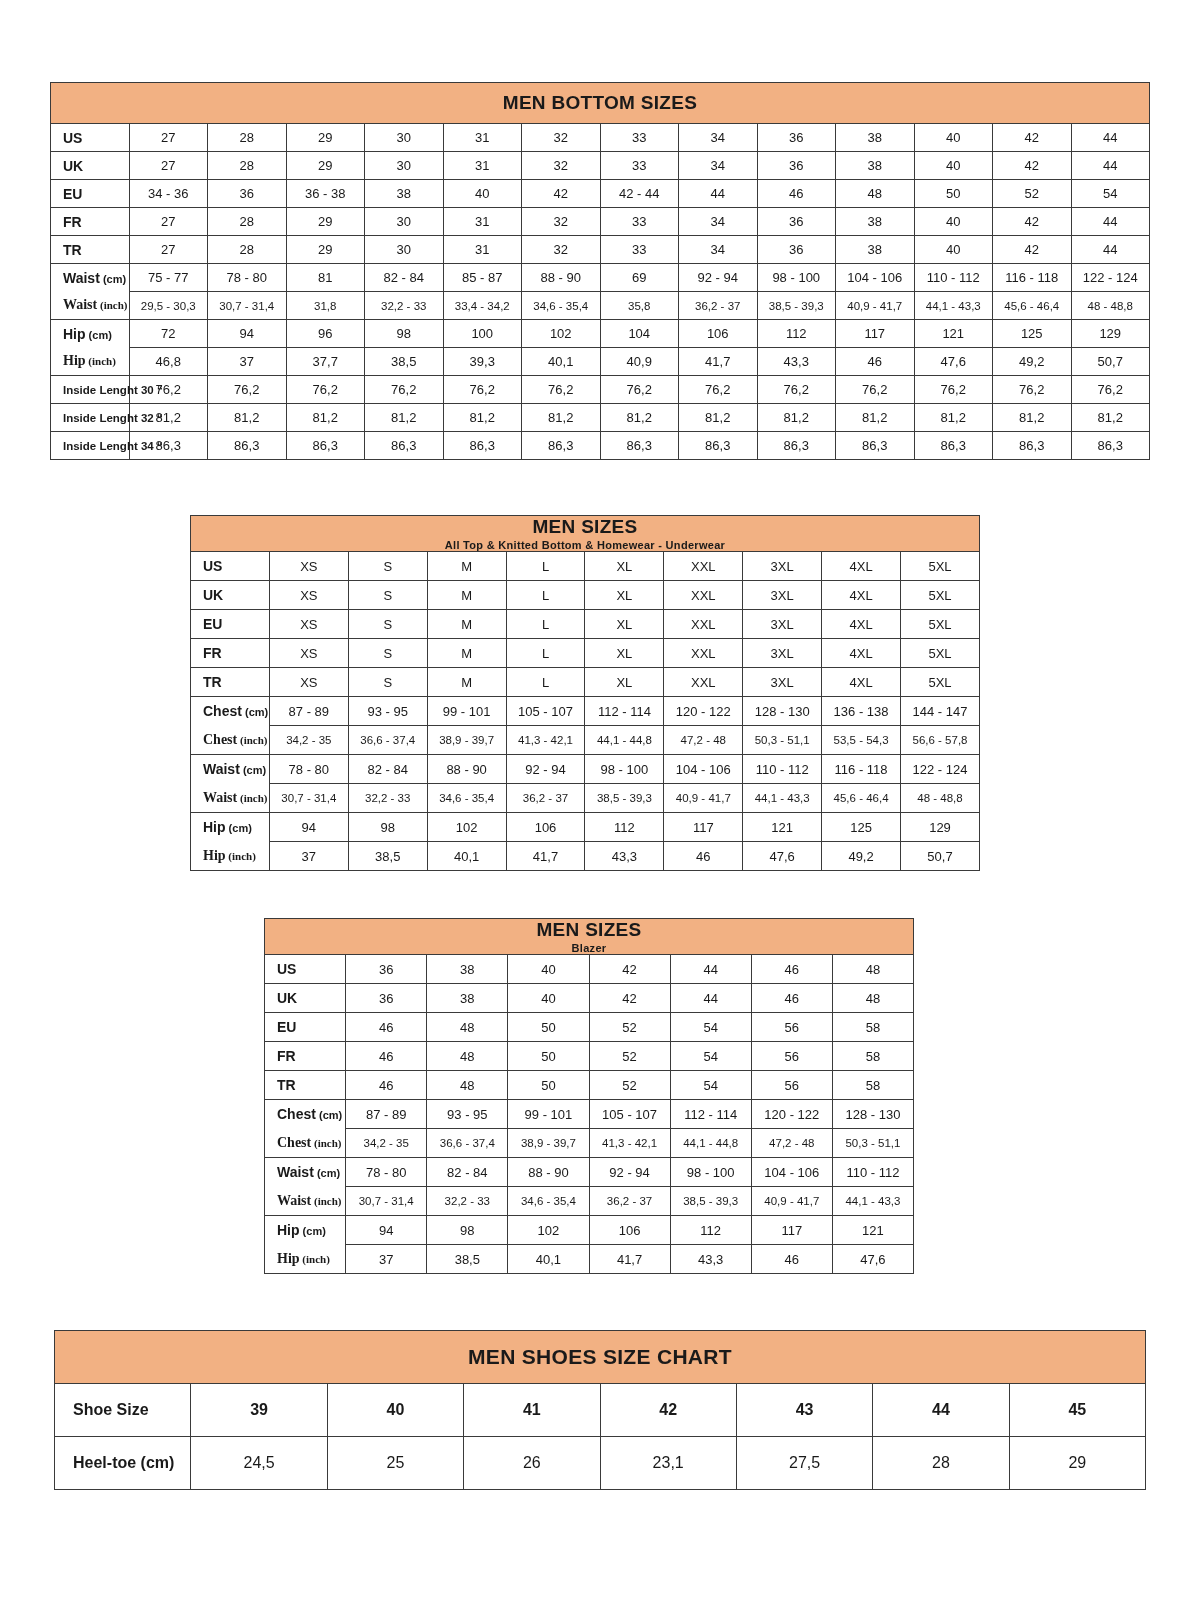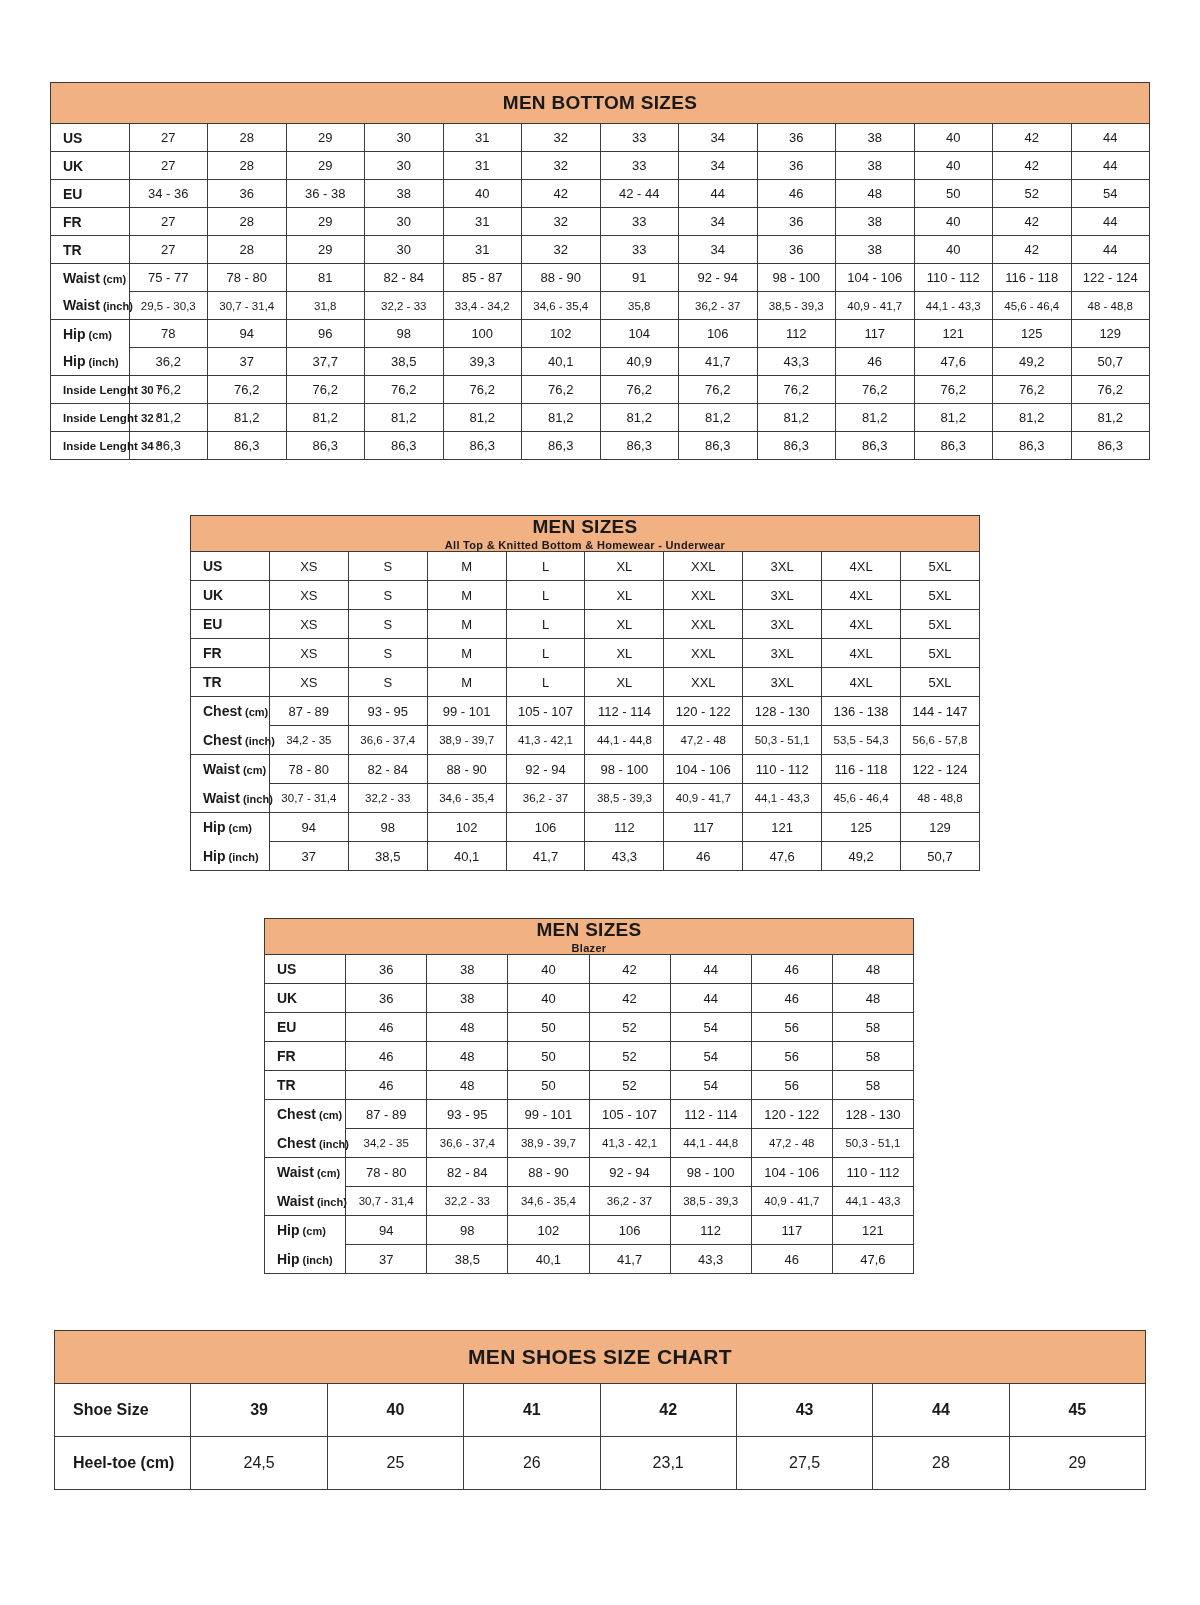--- a/index.html
+++ b/index.html
@@ -56,21 +56,21 @@
     font-size: 14px;
   }
   .rowhead .unit {
     font-weight: bold;
     font-size: 11px;
   }
   .small {
     font-size: 11.5px;
   }
   .nb-bottom { border-bottom: none; }
-  .nb-top { border-top: none; }
+  .nb-top { border-top: none; font-family: Liberation Serif, serif; }
 
   
   #t-bottom-wrap {
     position: absolute;
     left: 50px;
     top: 82px;
     width: 1100px;
   }
   #t-bottom { width: 1100px; }
   #t-bottom .rowhead { width: 160px; }
@@ -202,21 +202,21 @@
             <td>44</td>
           </tr>
           <tr>
             <td class="rowhead nb-bottom">Waist<span class="unit"> (cm)</span></td>
             <td>75 - 77</td>
             <td>78 - 80</td>
             <td>81</td>
             <td>82 - 84</td>
             <td>85 - 87</td>
             <td>88 - 90</td>
-            <td>91</td>
+            <td>69</td>
             <td>92 - 94</td>
             <td>98 - 100</td>
             <td>104 - 106</td>
             <td>110 - 112</td>
             <td>116 - 118</td>
             <td>122 - 124</td>
           </tr>
           <tr>
             <td class="rowhead nb-top">Waist<span class="unit"> (inch)</span></td>
             <td class="small">29,5 - 30,3</td>
@@ -228,37 +228,37 @@
             <td class="small">35,8</td>
             <td class="small">36,2 - 37</td>
             <td class="small">38,5 - 39,3</td>
             <td class="small">40,9 - 41,7</td>
             <td class="small">44,1 - 43,3</td>
             <td class="small">45,6 - 46,4</td>
             <td class="small">48 - 48,8</td>
           </tr>
           <tr>
             <td class="rowhead nb-bottom">Hip<span class="unit"> (cm)</span></td>
-            <td>78</td>
+            <td>72</td>
             <td>94</td>
             <td>96</td>
             <td>98</td>
             <td>100</td>
             <td>102</td>
             <td>104</td>
             <td>106</td>
             <td>112</td>
             <td>117</td>
             <td>121</td>
             <td>125</td>
             <td>129</td>
           </tr>
           <tr>
             <td class="rowhead nb-top">Hip<span class="unit"> (inch)</span></td>
-            <td>36,2</td>
+            <td>46,8</td>
             <td>37</td>
             <td>37,7</td>
             <td>38,5</td>
             <td>39,3</td>
             <td>40,1</td>
             <td>40,9</td>
             <td>41,7</td>
             <td>43,3</td>
             <td>46</td>
             <td>47,6</td>

